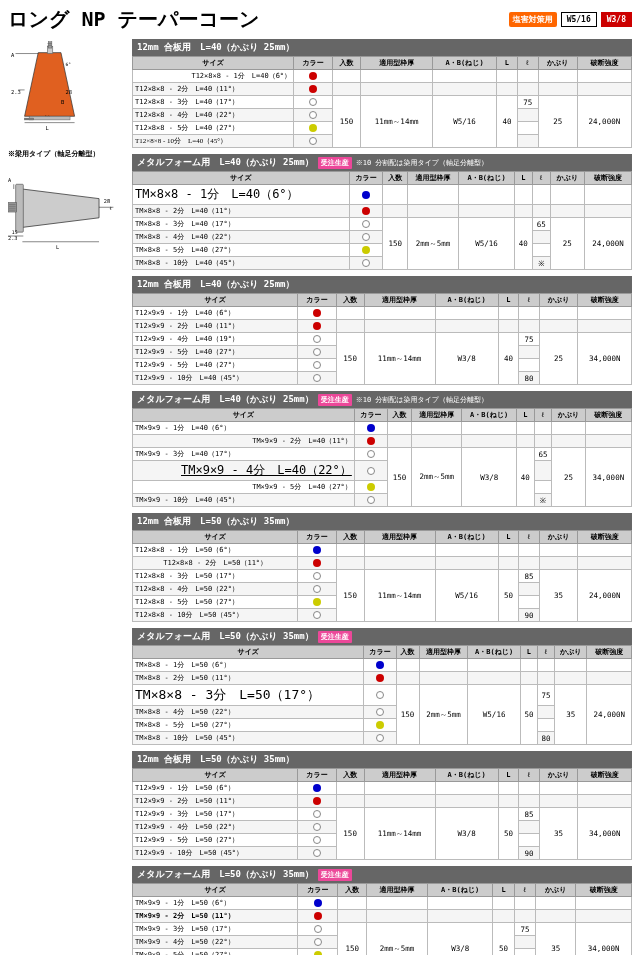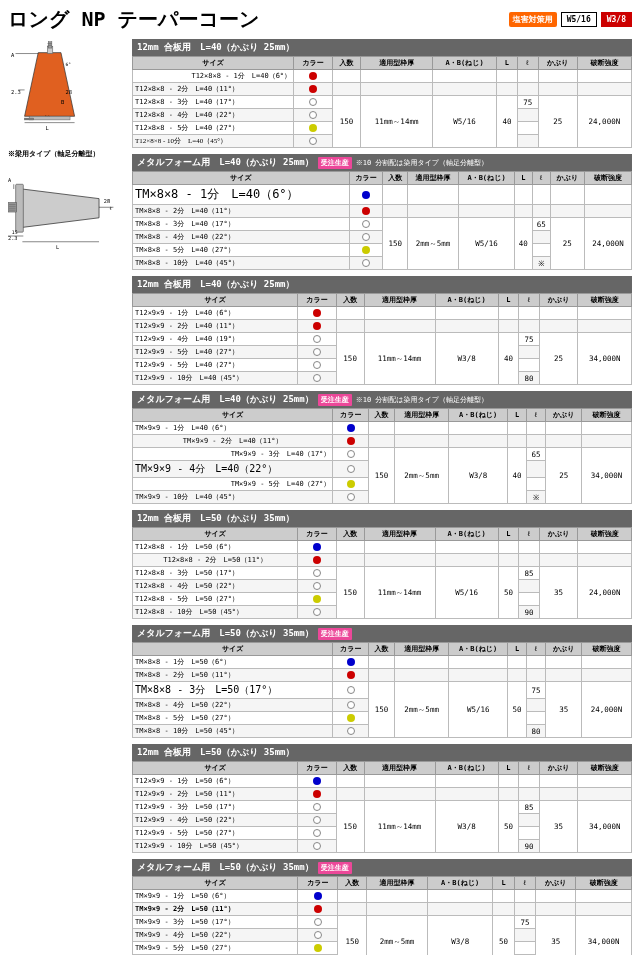--- a/index.html
+++ b/index.html
@@ -446,43 +446,43 @@
                   <td><span class="circle circle-blue"></span></td>
                   <td></td>
                   <td></td>
                   <td></td>
                   <td></td>
                   <td></td>
                   <td></td>
                   <td></td>
                 </tr>
                 <tr>
-                  <td style="text-align: center; font-size: 7px; margin-top: 20px;">TM×9×9 - 2分　L=40（11°）</td>
-                  <td><span class="circle circle-red"></span></td>
-                  <td></td>
-                  <td></td>
-                  <td></td>
-                  <td></td>
-                  <td></td>
-                  <td></td>
-                  <td></td>
-                </tr>
-                <tr>
-                  <td style="text-align: right; font-size: 7px; margin-left: 46px;">TM×9×9 - 3分　L=40（17°）</td>
+                  <td style="text-align: right; font-size: 7px; margin-top: 20px;">TM×9×9 - 2分　L=40（11°）</td>
+                  <td><span class="circle circle-red"></span></td>
+                  <td></td>
+                  <td></td>
+                  <td></td>
+                  <td></td>
+                  <td></td>
+                  <td></td>
+                  <td></td>
+                </tr>
+                <tr>
+                  <td style="text-align: left; font-size: 7px; margin-left: 46px;">TM×9×9 - 3分　L=40（17°）</td>
                   <td><span class="circle circle-empty"></span></td>
                   <td rowspan="4" class="merged-td">150</td>
                   <td rowspan="4" class="merged-td">2mm～5mm</td>
                   <td rowspan="4" class="merged-td">W3/8</td>
                   <td rowspan="4" class="merged-td">40</td>
                   <td>65</td>
                   <td rowspan="4" class="merged-td">25</td>
                   <td rowspan="4" class="merged-td">34,000N</td>
                 </tr>
                 <tr>
-                  <td style="text-align: left; font-size: 10px;">TM×9×9 - 4分　L=40（22°）</td>
+                  <td style="text-align: right; font-size: 12px; text-decoration: underline;">TM×9×9 - 4分　L=40（22°）</td>
                   <td><span class="circle circle-empty"></span></td>
                   <td></td>
                 </tr>
                 <tr>
                   <td style="text-align: right; font-size: 7px;">TM×9×9 - 5分　L=40（27°）</td>
                   <td><span class="circle circle-yellow"></span></td>
                   <td></td>
                 </tr>
                 <tr>
                   <td style="text-align: left; font-size: 7px;">TM×9×9 - 10分　L=40（45°）</td>
@@ -593,21 +593,21 @@
                   <td><span class="circle circle-red"></span></td>
                   <td></td>
                   <td></td>
                   <td></td>
                   <td></td>
                   <td></td>
                   <td></td>
                   <td></td>
                 </tr>
                 <tr>
-                  <td style="text-align: left; font-size: 10px;">TM×8×8 - 3分　L=50（17°）</td>
+                  <td style="text-align: left; font-size: 13px;">TM×8×8 - 3分　L=50（17°）</td>
                   <td><span class="circle circle-empty"></span></td>
                   <td rowspan="4" class="merged-td">150</td>
                   <td rowspan="4" class="merged-td">2mm～5mm</td>
                   <td rowspan="4" class="merged-td">W5/16</td>
                   <td rowspan="4" class="merged-td">50</td>
                   <td>75</td>
                   <td rowspan="4" class="merged-td">35</td>
                   <td rowspan="4" class="merged-td">24,000N</td>
                 </tr>
                 <tr>

